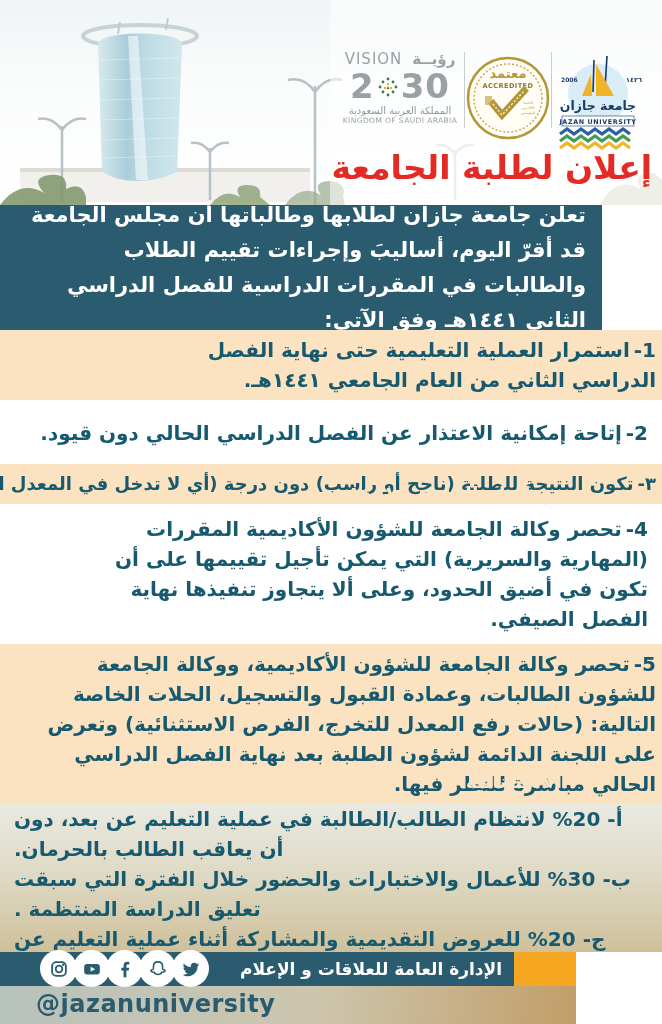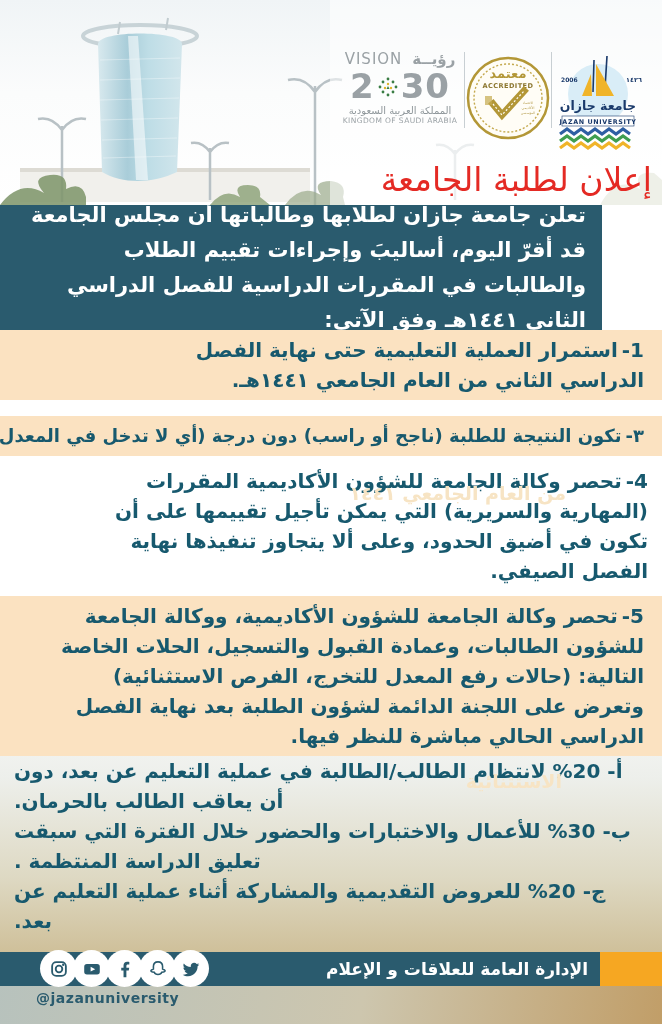--- a/index.html
+++ b/index.html
@@ -16,52 +16,52 @@
   .vision .l1{font-size:15px; letter-spacing:1px; display:flex; justify-content:center; gap:10px; align-items:baseline;}
   .vision .l1 .ar{font-size:15px; font-weight:bold;}
   .vision .l2{font-size:34px; font-weight:bold; letter-spacing:1px; display:flex; align-items:center; justify-content:center; gap:2px; margin:1px 0 2px;}
   .vision .l3{font-size:10px; color:#8f979b;}
   .vision .l4{font-size:7.5px; letter-spacing:.4px; color:#9aa1a5;}
 
   .seal{position:relative; width:86px; height:92px;}
 
   .uni-logo{width:92px; height:108px; position:relative;}
 
-  .red-title{position:absolute; right:10px; top:160px; color:#e42a24; font-size:33px; font-weight:400; direction:rtl; letter-spacing:0;}
+  .red-title{position:absolute; right:10px; top:148px; color:#e42a24; font-size:33px; font-weight:700; direction:rtl; letter-spacing:0;}
 
   
   .intro{width:602px; height:125px; background:#2a5b6e; color:#ffffff; direction:rtl; display:flex; align-items:center; box-sizing:border-box; padding:0 16px; font-size:21px; font-weight:600; line-height:35px; text-align:right;}
 
   
   .main{position:relative; width:662px; height:622px; direction:rtl; color:#17596e; font-weight:600;
         background:linear-gradient(to bottom,#ffffff 0%,#ffffff 52%,#edefeb 72%,#ded9c3 88%,#cfc09a 100%);}
   .item{box-sizing:border-box; width:662px; text-align:right; font-size:20px; line-height:30px;}
-  .band{background:#fbe2c1; padding:5px 18px;}
+  .band{background:#fbe2c1; padding:5px 6px;}
   .plain{padding:0 14px;}
   .item .num{margin-left:4px;}
   .i1{padding-left:130px;}
   .i2{margin-top:18px;}
   .i3{margin-top:16px; font-size:18px; white-space:nowrap; overflow:hidden;}
   .i4{margin-top:10px; padding-left:60px;}
   .i5{margin-top:10px; padding-left:40px;}
   .i6{margin-top:8px;}
   .sub{box-sizing:border-box; width:662px; padding:0 14px; text-align:left; font-size:20px; line-height:30px; font-weight:700;}
   .pct{unicode-bidi:isolate; direction:ltr; display:inline-block;}
   .ghost{position:absolute; color:#f7e4c4; font-size:19px; font-weight:700; pointer-events:none;}
   .ghost1{top:152px; right:96px;}
   .ghost2{top:440px; right:100px;}
 
   
-  .footer{position:relative; width:662px; height:72px; background:linear-gradient(100deg,#b7c2bd 0%,#cdc6ae 55%,#c19e68 100%);}
+  .footer{position:relative; width:576px; height:72px; background:linear-gradient(100deg,#b7c2bd 0%,#cdc6ae 55%,#c19e68 100%);}
   .footer-bar{position:absolute; left:0; top:0; height:34px; right:62px; background:#2a5b6e; display:flex; align-items:center; justify-content:flex-end; direction:ltr;}
   .footer-bar .dept{color:#fff; font-size:17px; font-weight:600; direction:rtl; margin-right:12px;}
   .yellow-block{position:absolute; right:0; top:0; width:62px; height:34px; background:#f6a722;}
   .social{position:absolute; left:44px; top:-2px; display:flex; gap:-2px;}
   .soc-circle{width:37px; height:37px; border-radius:50%; background:#ffffff; display:flex; align-items:center; justify-content:center; margin-left:-4px; box-shadow:0 0 0 2px rgba(255,255,255,0.0);}
-  .handle{position:absolute; left:36px; top:38px; color:#2a5b6e; font-size:14px; font-weight:600; direction:ltr; letter-spacing:.5px;}
+  .handle{position:absolute; left:36px; top:38px; color:#2a5b6e; font-size:24px; font-weight:600; direction:ltr; letter-spacing:.5px;}
 </style>
 </head>
 <body>
 
 <div class="poster">
 
   <div class="header">
     <svg class="photo-svg" width="662" height="205" viewBox="0 0 662 205">
       <defs>
         <linearGradient id="towerg" x1="0" y1="0" x2="1" y2="0">
@@ -190,20 +190,23 @@
 
   <div class="main">
 
     <div class="ghost ghost1">من العام الجامعي ١٤٤١</div>
     <div class="ghost ghost2">الاستثنائية</div>
 
     <div class="item band i1">
       <span class="num">1-</span><span>استمرار العملية التعليمية حتى نهاية الفصل الدراسي الثاني من العام الجامعي ١٤٤١هـ.</span>
     </div>
 
+    <div class="item plain i2">
+      <span class="num">2-</span><span>إتاحة إمكانية الاعتذار عن الفصل الدراسي الحالي دون قيود.</span>
+    </div>
 
     <div class="item band i3">
       <span class="num">٣-</span><span>تكون النتيجة للطلبة (ناجح أو راسب) دون درجة (أي لا تدخل في المعدل التراكمي)</span>
     </div>
 
     <div class="item plain i4">
       <span class="num">4-</span><span>تحصر وكالة الجامعة للشؤون الأكاديمية المقررات (المهارية والسريرية) التي يمكن تأجيل تقييمها على أن تكون في أضيق الحدود، وعلى ألا يتجاوز تنفيذها نهاية الفصل الصيفي.</span>
     </div>
 
     <div class="item band i5">

